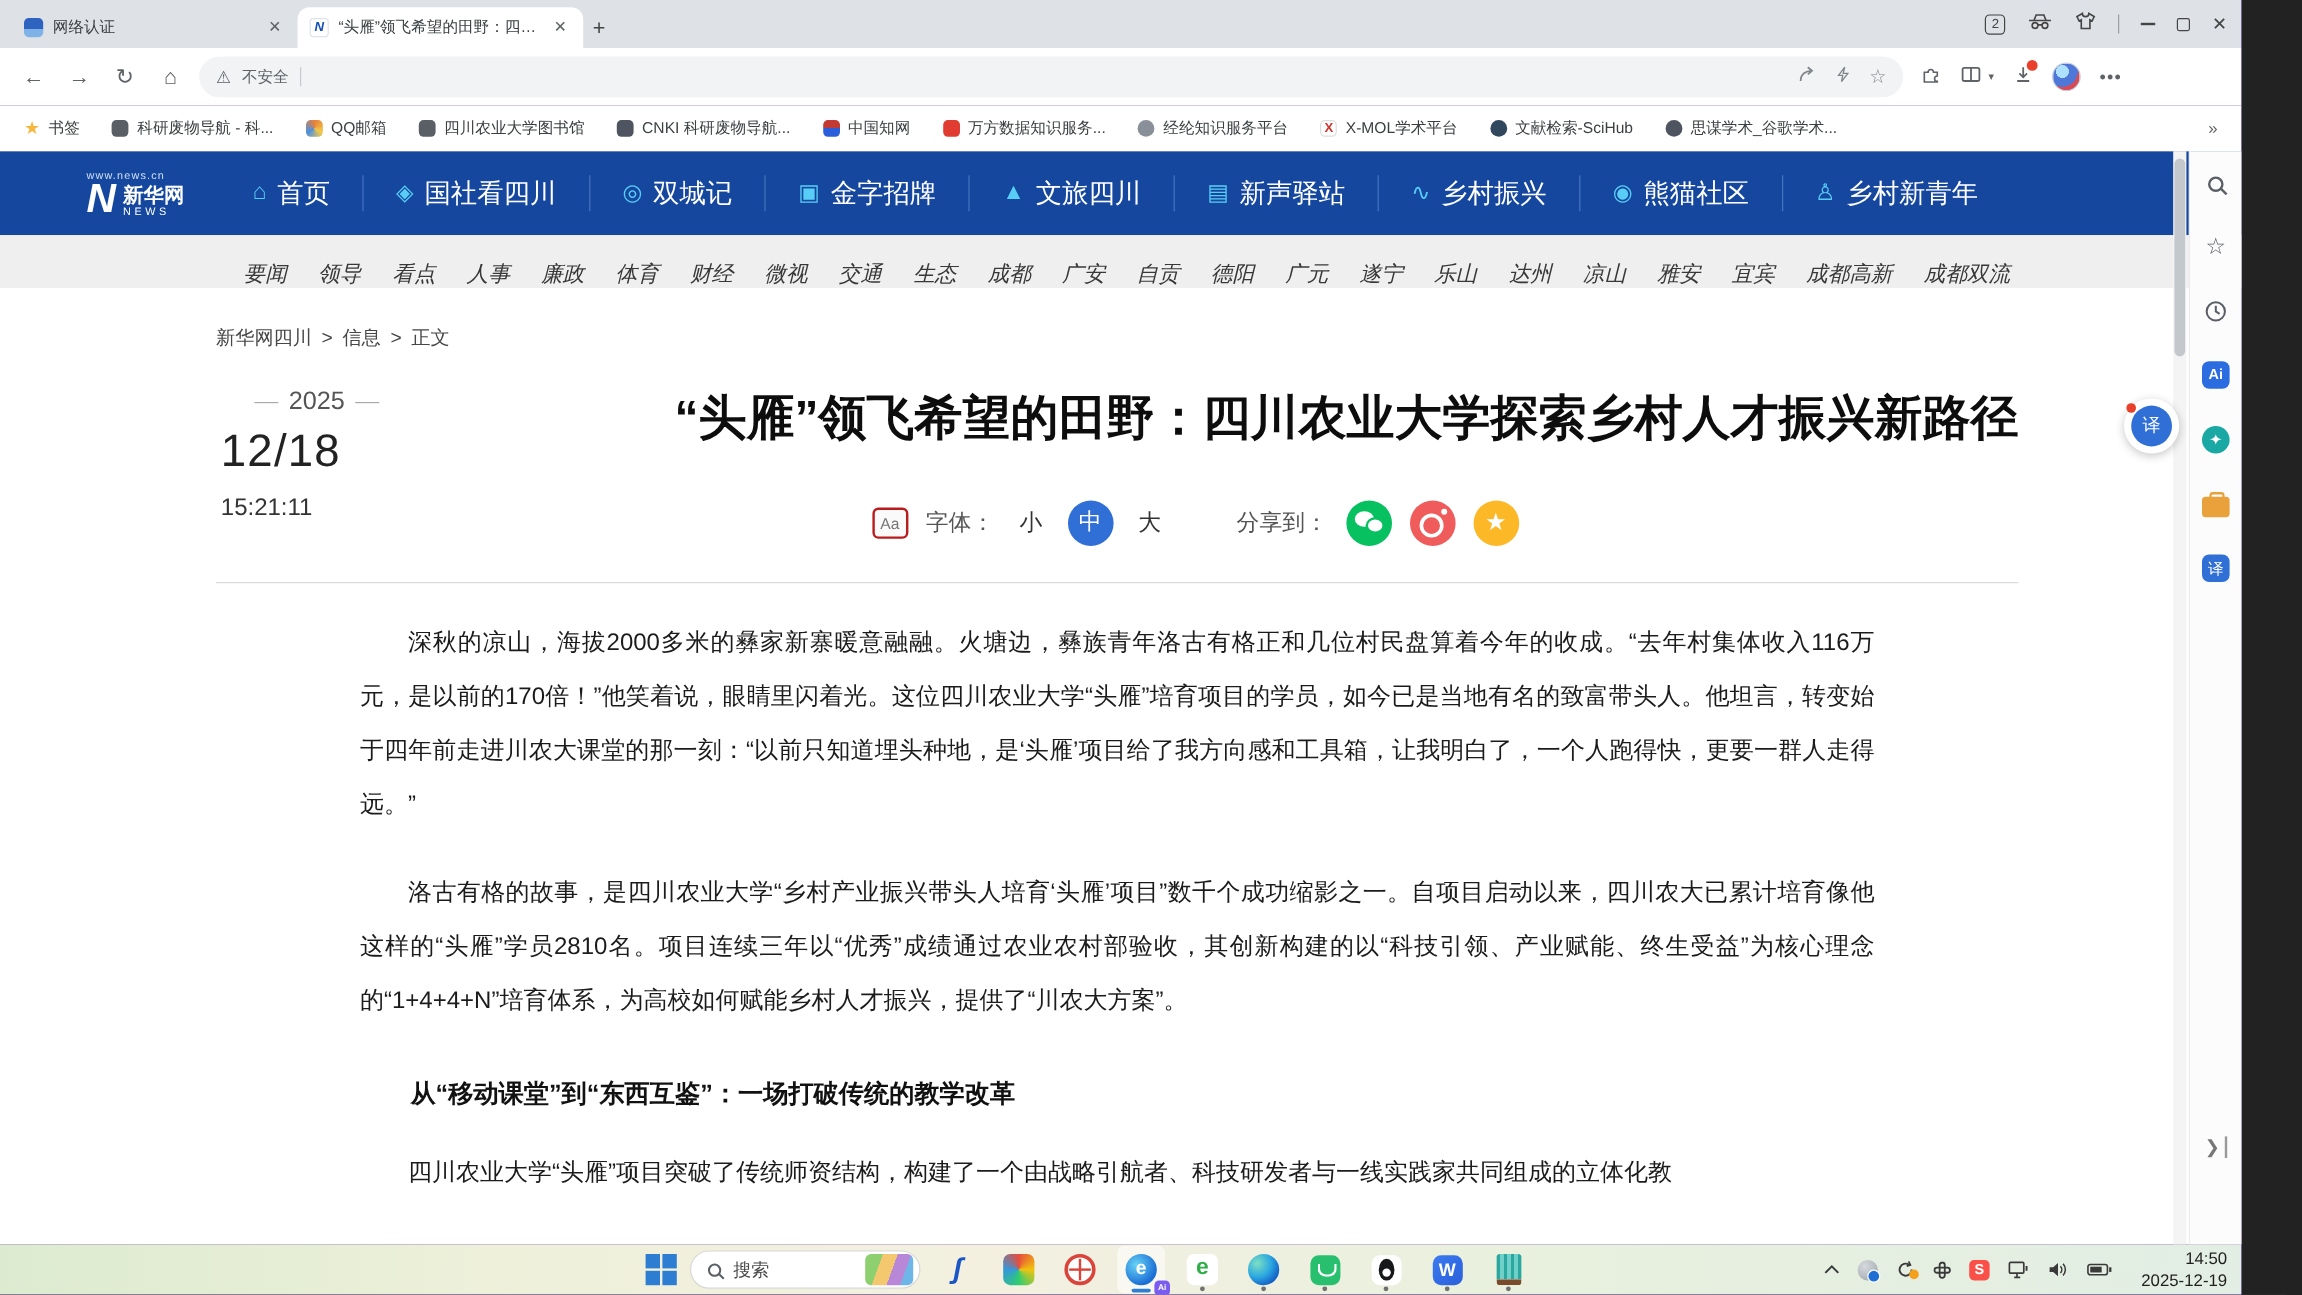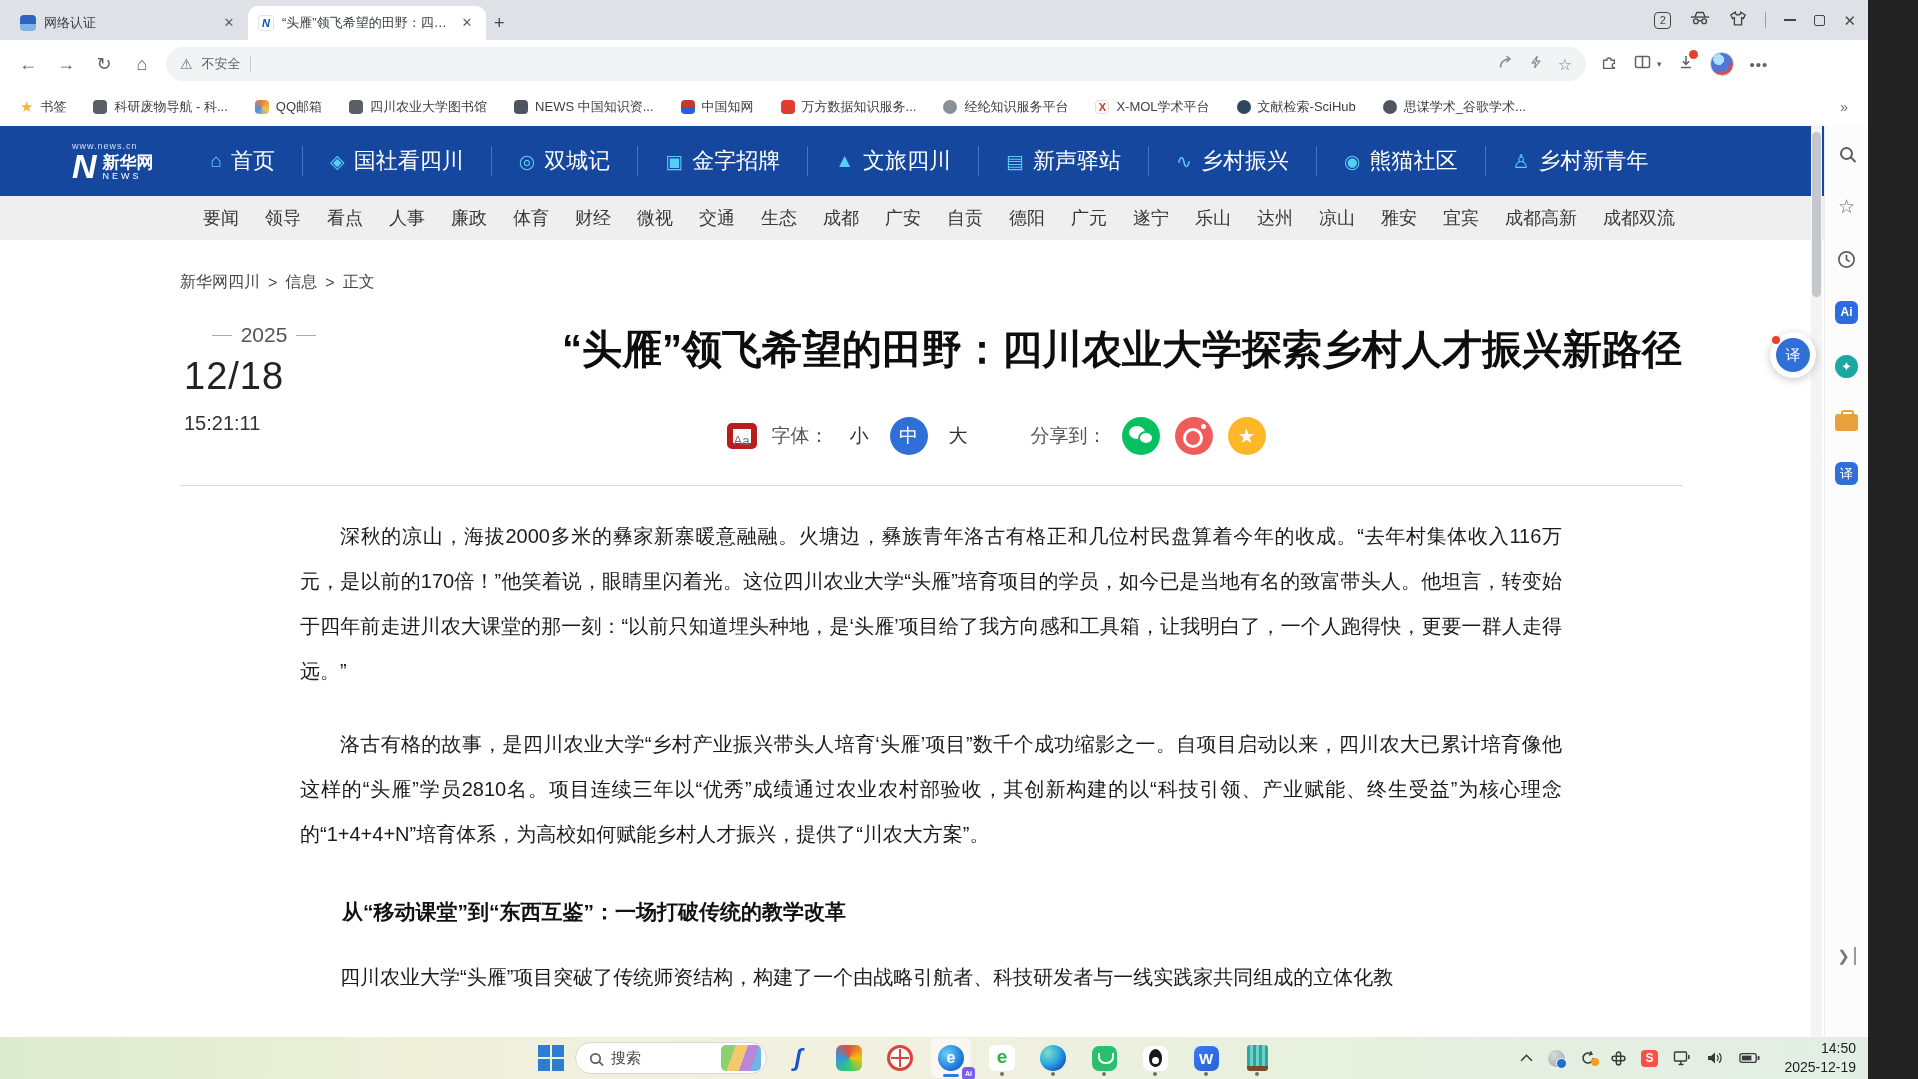--- a/index.html
+++ b/index.html
@@ -55,35 +55,35 @@
   .logo-domain { font-size:9px; letter-spacing:1px; color:#cfe0f7; }
   .logo-row { display:flex; align-items:flex-end; gap:6px; }
   .logo-n { font-size:34px; font-weight:bold; font-style:italic; line-height:30px; }
   .logo-cn { font-size:17px; font-weight:bold; line-height:17px; }
   .logo-en { font-size:9px; letter-spacing:3px; }
   .nav-items { display:flex; align-items:center; height:100%; }
   .nav-item { display:flex; align-items:center; gap:9px; padding:0 27px; color:#fff; font-size:22px; position:relative; }
   .nav-item + .nav-item { border-left:1px solid rgba(160,200,255,.35); }
   .nav-glyph { color:#58cdf5; font-size:19px; }
 
-  .subnav { height:44px; background:#efefef; display:flex; align-items:center; padding-left:190px; }
+  .subnav { height:44px; background:#efefef; display:flex; align-items:flex-end; padding-left:190px;font-style:italic; }
   .subnav-item { padding:0 13px; font-size:18px; color:#383838; white-space:nowrap; }
 
   
   .content { width:1502px; margin-left:180px; padding-top:32px; }
   .breadcrumb { font-size:16px; color:#474747; display:flex; gap:8px; align-items:center; }
   .article-header { position:relative; margin-top:28px; }
   .dateblock { position:absolute; left:4px; top:2px; width:160px; text-align:left; color:#333; }
   .date-year { display:flex; align-items:center; justify-content:center; gap:9px; font-size:21px; color:#555; }
   .date-dash { width:20px; height:1px; background:#aaa; }
   .date-md { font-size:38px; color:#222; margin-top:8px; letter-spacing:1px; }
   .date-time { font-size:20px; color:#333; margin-top:14px; }
   .art-title { margin:14px 0 0 130px; text-align:right; font-size:40px; font-weight:bold; color:#0d0d0d; line-height:56px; }
   .fontbar { margin:40px 0 0 130px; display:flex; align-items:center; justify-content:center; gap:15px; }
-  .aa-box { width:30px; height:26px; border:6px solid #b91c1c; border-radius:5px; color:#777; font-size:13px; text-align:center; line-height:24px; background:#fafafa; }
+  .aa-box { width:30px; height:26px; border:2px solid #b91c1c; border-radius:5px; color:#777; font-size:13px; text-align:center; line-height:24px; background:#fafafa; }
   .fontbar-label { color:#555; font-size:19px; }
   .font-opt { color:#333; font-size:19px; padding:0 6px; }
   .font-opt.sel { width:38px; height:38px; border-radius:50%; background:#2f6fd6; color:#fff; text-align:center; line-height:38px; padding:0; }
   .share-label { color:#555; font-size:19px; margin-left:42px; }
   .share-ic { width:38px; height:38px; border-radius:50%; position:relative; flex:none; }
   .ic-wechat { background:#07c160; }
   .ic-wechat::before { content:""; position:absolute; left:7px; top:9px; width:16px; height:13px; background:#fff; border-radius:50%; }
   .ic-wechat::after { content:""; position:absolute; left:18px; top:16px; width:12px; height:10px; background:#fff; border-radius:50%; box-shadow:0 0 0 2px #07c160; }
   .ic-weibo { background:#f05c5c; }
   .ic-weibo::before { content:""; position:absolute; left:8px; top:11px; width:14px; height:14px; border:3px solid #fff; border-radius:50%; }
@@ -252,21 +252,21 @@
     <span class="bm">
         <span class="bm-ico" style="background:conic-gradient(#e8803a,#f3c84a,#4a90e2,#e8803a)"></span>
         <span>QQ邮箱</span>
       </span>
     <span class="bm">
         <span class="bm-ico" style="background:#5a5f66"></span>
         <span>四川农业大学图书馆</span>
       </span>
     <span class="bm">
         <span class="bm-ico" style="background:#4f5560"></span>
-        <span>NEWS 中国知识资...</span>
+        <span>CNKI 科研废物导航...</span>
       </span>
     <span class="bm">
         <span class="bm-ico" style="background:linear-gradient(180deg,#c23a32 50%,#2b5fd9 50%)"></span>
         <span>中国知网</span>
       </span>
     <span class="bm">
         <span class="bm-ico" style="background:#e03c31"></span>
         <span>万方数据知识服务...</span>
       </span>
     <span class="bm">

